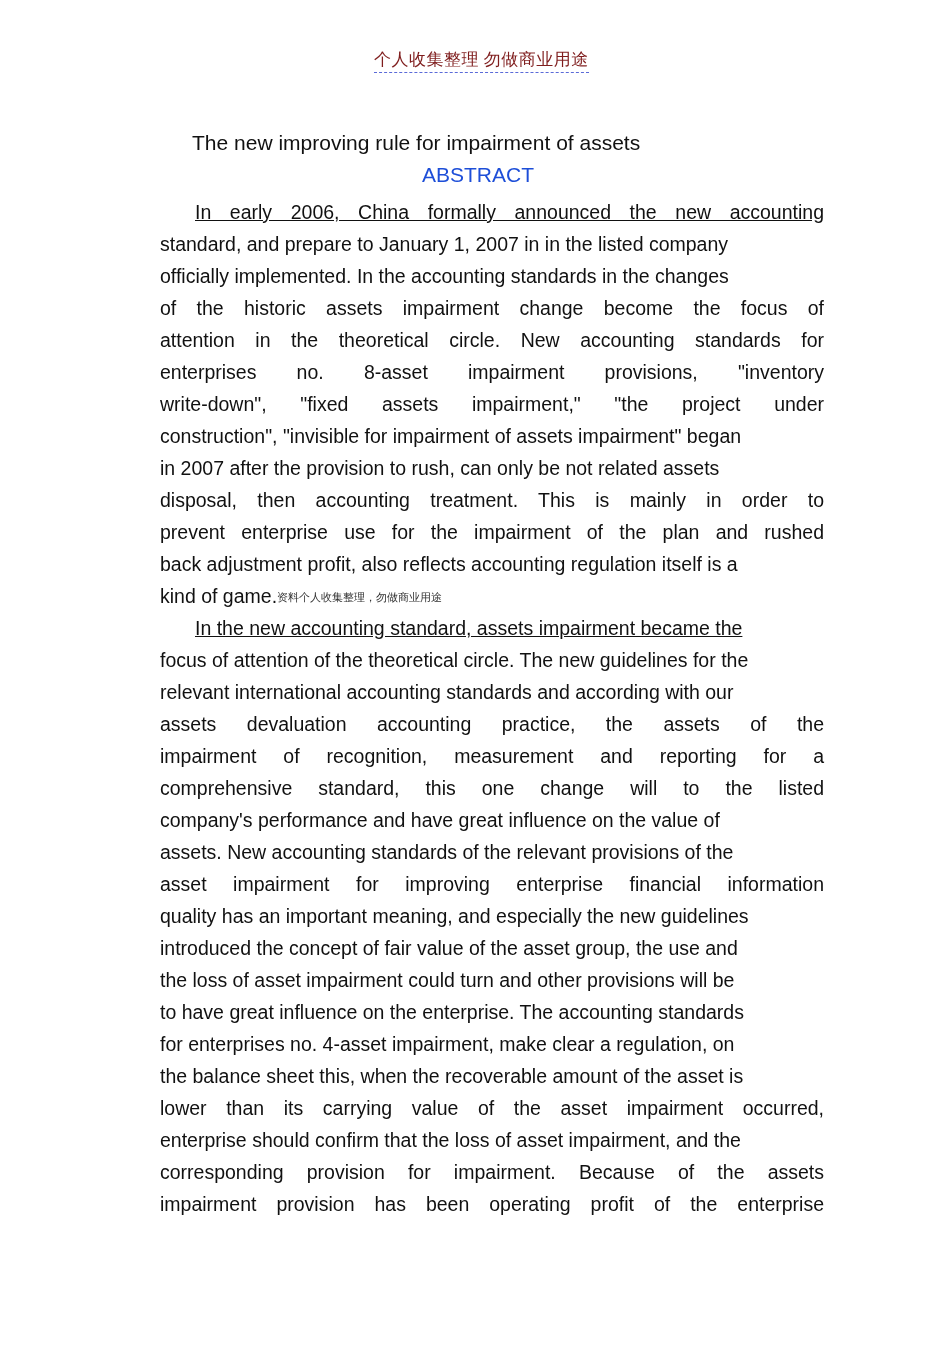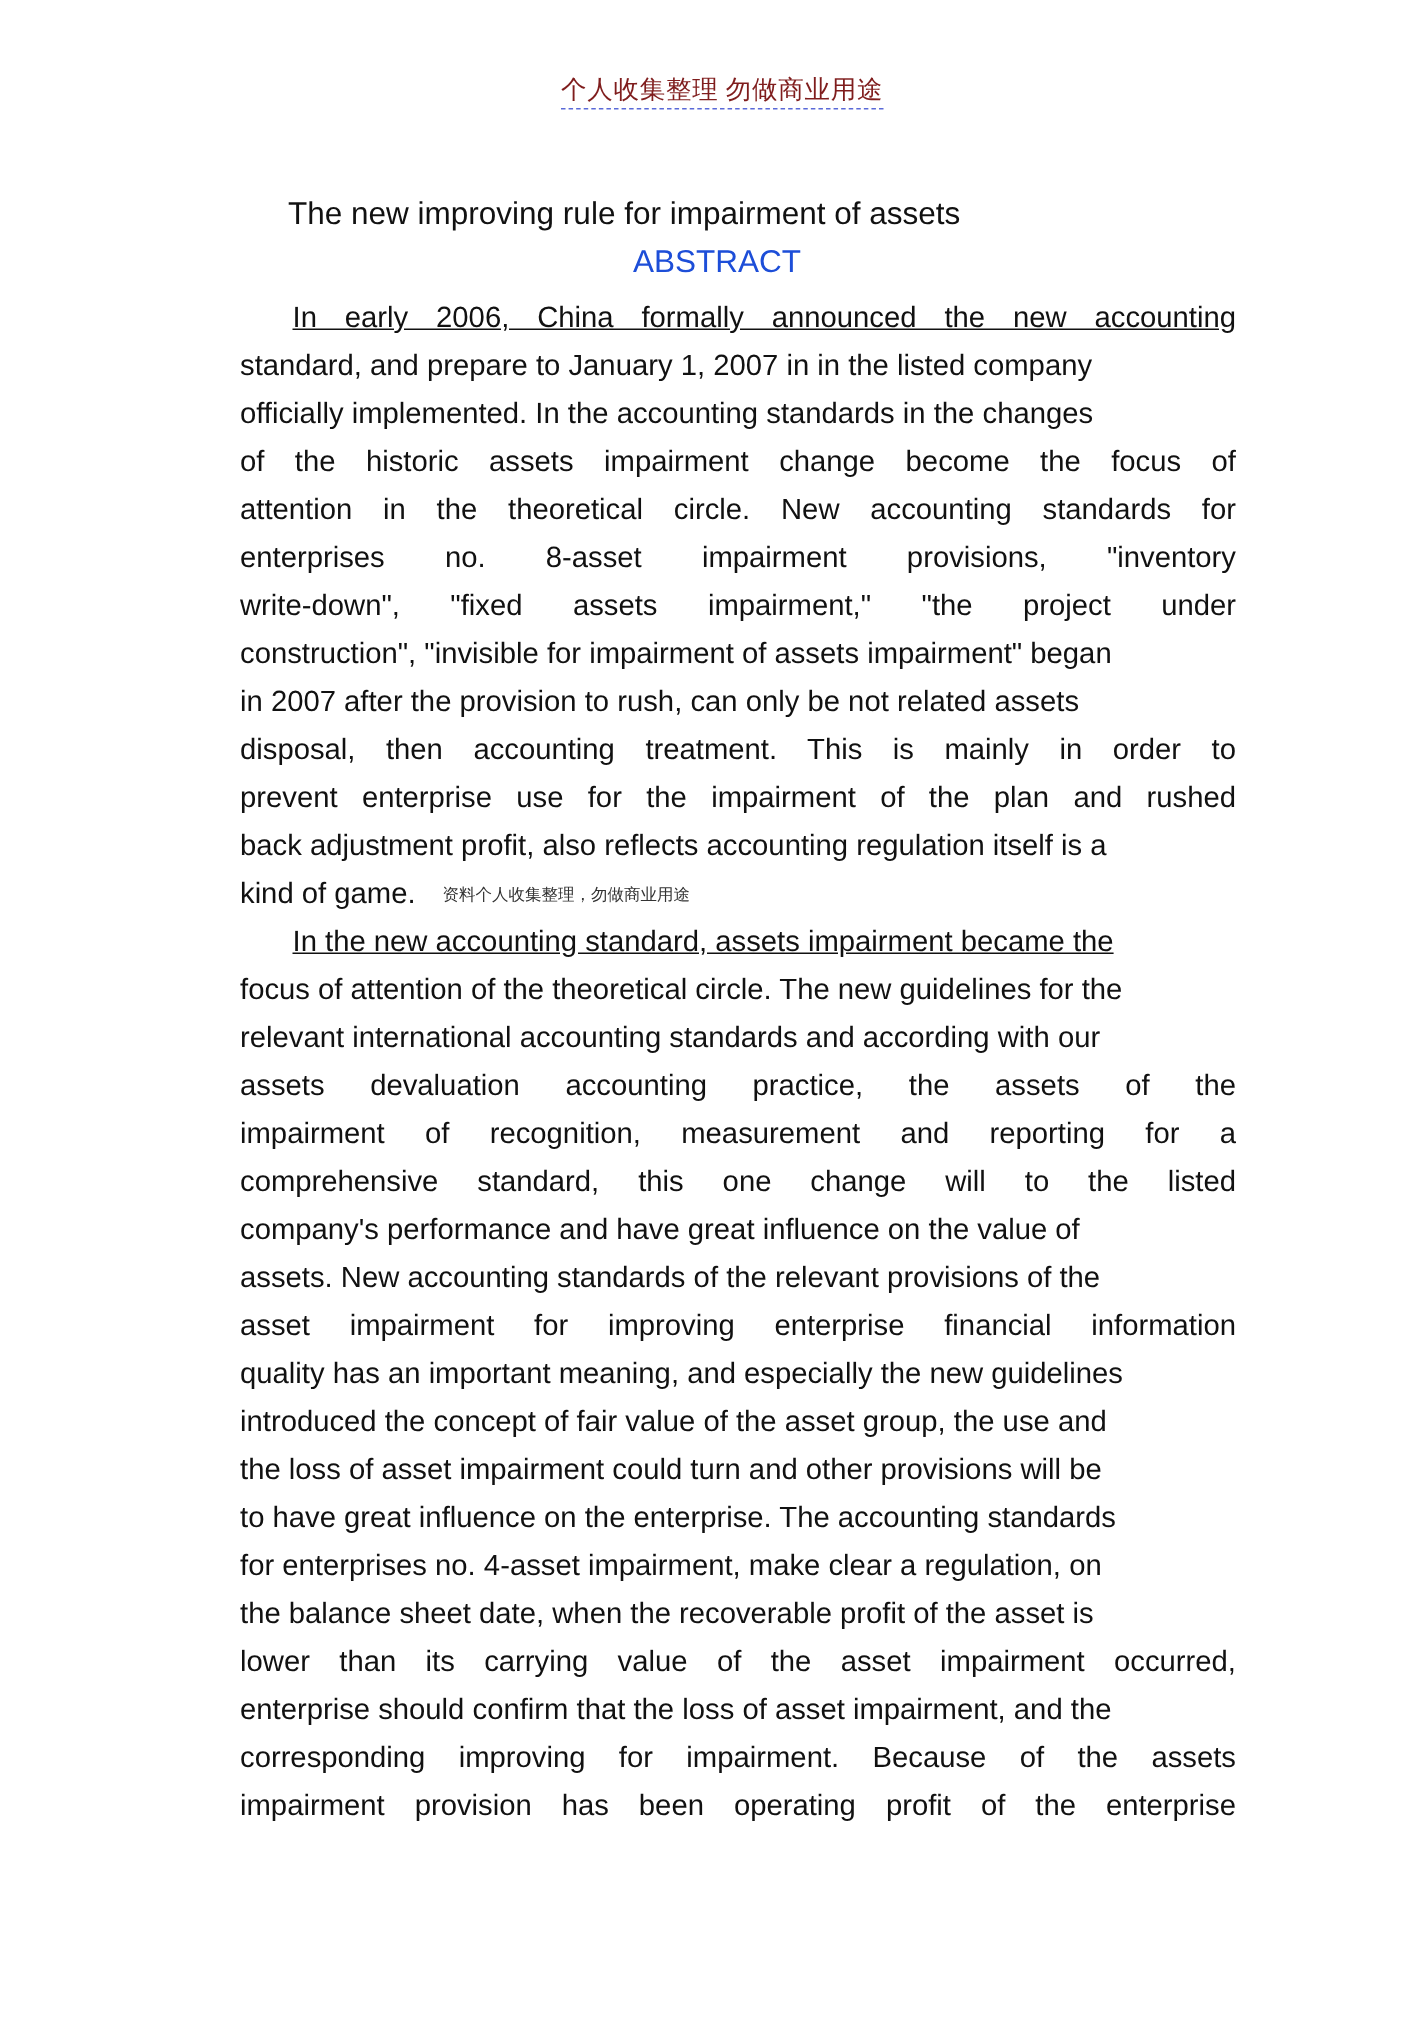--- a/index.html
+++ b/index.html
@@ -7,21 +7,21 @@
          font-family:"Liberation Sans", sans-serif; color:#111; }
   .header { position:absolute; left:374px; top:48px; font-size:17px;
             font-family:Liberation Serif, serif; color:#7f1d1d;
             border-bottom:1.5px dashed #5a6ad8; padding-bottom:1px; letter-spacing:0.5px; }
   .title { position:absolute; left:192px; top:131px; font-size:21px; color:#111; }
   .abstract { position:absolute; left:422px; top:163px; font-size:21px; color:#1d4ed8; }
   .line { position:absolute; left:160px; width:664px; font-size:19.5px; line-height:24px; height:24px;
           white-space:nowrap; color:#111; }
   .line.j { text-align:justify; text-align-last:justify; }
   .line.indent { left:195px; width:629px;text-decoration:underline; }
-  .note { font-family:Liberation Serif, serif; font-size:11px; color:#333; margin-left:18px; vertical-align:2px; }
+  .note { font-family:Liberation Serif, serif; font-size:11px; color:#333; vertical-align:2px; }
 </style>
 </head>
 <body>
 
 <div class="header">个人收集整理  勿做商业用途</div>
 
 <div class="title">The new improving rule for impairment of assets</div>
 <div class="abstract">ABSTRACT</div>
 
 <div>
@@ -50,18 +50,18 @@
   <div class="line j" style="top:744px">impairment of recognition, measurement and reporting for a</div>
   <div class="line j" style="top:776px">comprehensive standard, this one change will to the listed</div>
   <div class="line" style="top:808px">company's performance and have great influence on the value of</div>
   <div class="line" style="top:840px">assets. New accounting standards of the relevant provisions of the</div>
   <div class="line j" style="top:872px">asset impairment for improving enterprise financial information</div>
   <div class="line" style="top:904px">quality has an important meaning, and especially the new guidelines</div>
   <div class="line" style="top:936px">introduced the concept of fair value of the asset group, the use and</div>
   <div class="line" style="top:968px">the loss of asset impairment could turn and other provisions will be</div>
   <div class="line" style="top:1000px">to have great influence on the enterprise. The accounting standards</div>
   <div class="line" style="top:1032px">for enterprises no. 4-asset impairment, make clear a regulation, on</div>
-  <div class="line" style="top:1064px">the balance sheet date, when the recoverable profit of the asset is</div>
+  <div class="line" style="top:1064px">the balance sheet this, when the recoverable amount of the asset is</div>
   <div class="line j" style="top:1096px">lower than its carrying value of the asset impairment occurred,</div>
   <div class="line" style="top:1128px">enterprise should confirm that the loss of asset impairment, and the</div>
-  <div class="line j" style="top:1160px">corresponding improving for impairment. Because of the assets</div>
+  <div class="line j" style="top:1160px">corresponding provision for impairment. Because of the assets</div>
   <div class="line j" style="top:1192px">impairment provision has been operating profit of the enterprise</div>
 </div>
 
 </body></html>

